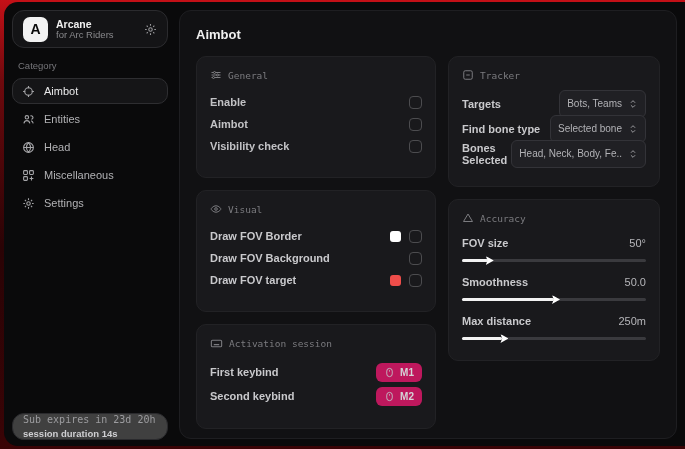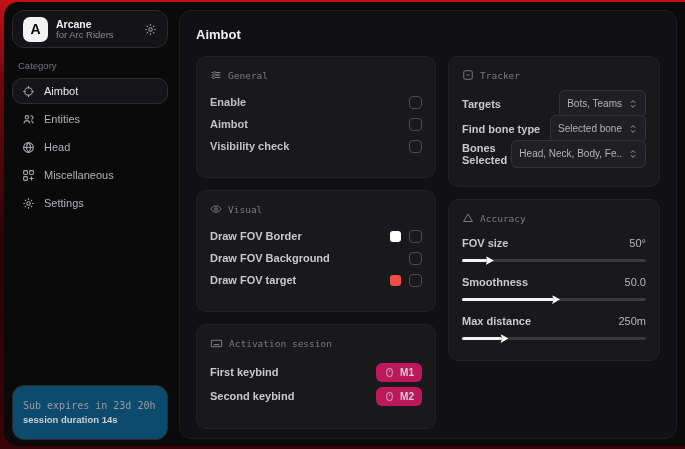--- a/index.html
+++ b/index.html
@@ -26,21 +26,21 @@
 
   .category { font-size:9.5px; color:#76767a; margin:12px 6px 7px; }
 
   .nav-item { display:flex; align-items:center; gap:9px; height:26px; padding:0 9px;
     margin-bottom:2px; border:1px solid transparent; border-radius:10px;
     color:#b2b2b5; font-size:11px; cursor:pointer; }
   .nav-item.active { border-color:#2e2e31; background:#151517; color:#e9e9ea; }
   .nav-item .nicon { display:flex; color:#a6a6a9; }
 
   .sub-card { position:absolute; left:8px; right:8px; bottom:6px;
-    border:1px solid #2a2a2d; border-radius:12px; padding:14px 10px; background:#0c4a6e; }
+    border:1px solid #2a2a2d; border-radius:12px; padding:0 10px; background:#404040; }
   .sub-line1 { font-family:"DejaVu Sans Mono", monospace; font-size:10px; color:#9c9c9f; }
   .sub-line2 { font-size:9.5px; color:#cfcfd2; margin-top:3px; font-weight:bold; }
 
   
   .main { position:absolute; left:175px; top:8px; right:8px; bottom:7px;
     background:#111113; border:1px solid #1e1e21; border-radius:12px; padding:14px 16px; }
   .main-title { font-size:13px; font-weight:bold; color:#f0f0f0; margin:2px 0 14px; }
 
   .cols { display:flex; gap:12px; align-items:flex-start; }
   .col-left { width:240px; }

